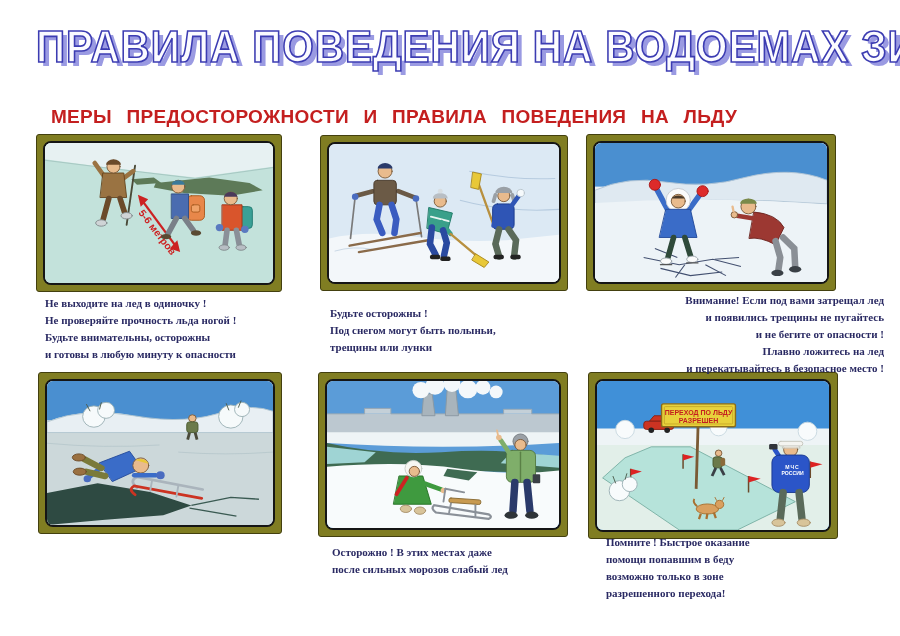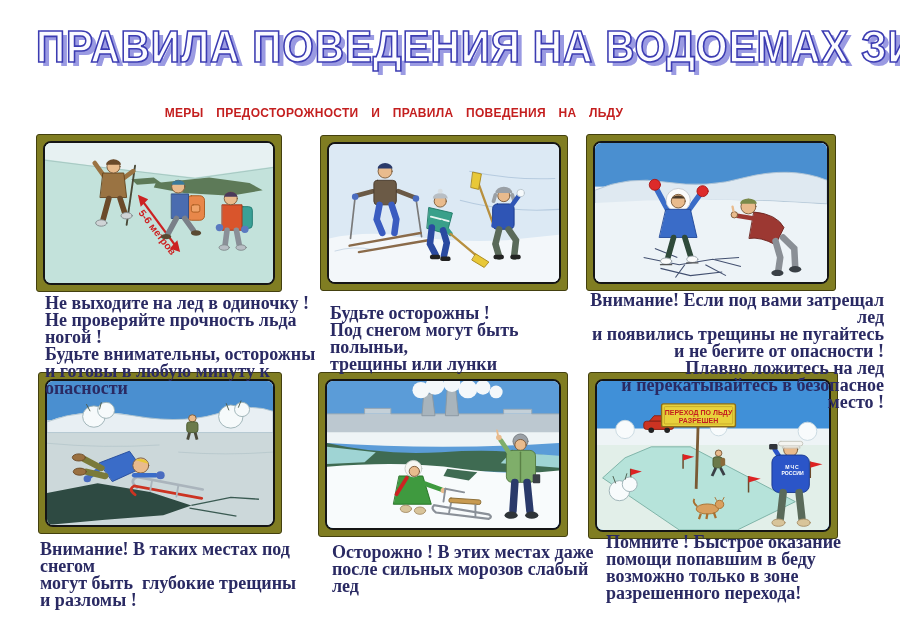--- a/index.html
+++ b/index.html
@@ -5,28 +5,28 @@
   html,body{margin:0;padding:0;background:#ffffff;}
   .poster{position:relative;width:900px;height:636px;background:#ffffff;overflow:hidden;
           font-family:"Liberation Serif",serif;}
   .title{position:absolute;top:22px;left:0;width:900px;text-align:center;
          font-family:"Liberation Sans",sans-serif;font-weight:700;font-size:44px;
          letter-spacing:1px;white-space:nowrap;color:#fbfbff;
          -webkit-text-stroke:1.7px #3c3cb2;
          text-shadow:5px 4px 0 #9a9ae2;
          transform:scaleX(.92);transform-origin:center;}
   .subtitle{position:absolute;top:106px;left:0;width:788px;text-align:center;
-            font-family:"Liberation Sans",sans-serif;font-weight:700;font-size:12px;
+            font-family:"Liberation Sans",sans-serif;font-weight:700;font-size:19px;
             color:#c41f1f;letter-spacing:.3px;word-spacing:9px;white-space:nowrap;}
   .frame{position:absolute;background:#807d22;border:1px solid #43400f;border-radius:3px;
          padding:6px;box-sizing:border-box;}
   .frame-inner{width:100%;height:100%;border:2px solid #151515;border-radius:8px;
                overflow:hidden;background:#dce9f4;box-sizing:border-box;}
   .frame-inner svg{display:block;width:100%;height:100%;}
-  .caption{position:absolute;font-weight:700;font-size:18px;line-height:17px;
+  .caption{position:absolute;font-weight:700;font-size:11px;line-height:17px;
            color:#2a2a63;white-space:pre-wrap;}
   
   #f1{left:36px;top:134px;width:246px;height:158px;}
   #f2{left:320px;top:135px;width:248px;height:156px;}
   #f3{left:586px;top:134px;width:250px;height:157px;}
   
   #f4{left:38px;top:372px;width:244px;height:162px;}
   #f5{left:318px;top:372px;width:250px;height:165px;}
   #f6{left:588px;top:372px;width:250px;height:167px;}
   
@@ -380,23 +380,20 @@
 Будьте внимательны, осторожны
 и готовы в любую минуту к опасности</div>
   <div class="caption" id="c2">Будьте осторожны !
 Под снегом могут быть полыньи,
 трещины или лунки</div>
   <div class="caption" id="c3">Внимание! Если под вами затрещал лед
 и появились трещины не пугайтесь
 и не бегите от опасности !
 Плавно ложитесь на лед
 и перекатывайтесь в безопасное место !</div>
-  <div class="caption" id="c4">Внимание! В таких местах под снегом
-могут быть  глубокие трещины
-и разломы !</div>
   <div class="caption" id="c5">Осторожно ! В этих местах даже
 после сильных морозов слабый лед</div>
   <div class="caption" id="c6">Помните ! Быстрое оказание
 помощи попавшим в беду
 возможно только в зоне
 разрешенного перехода!</div>
 
 </div>
 
 </body></html>

